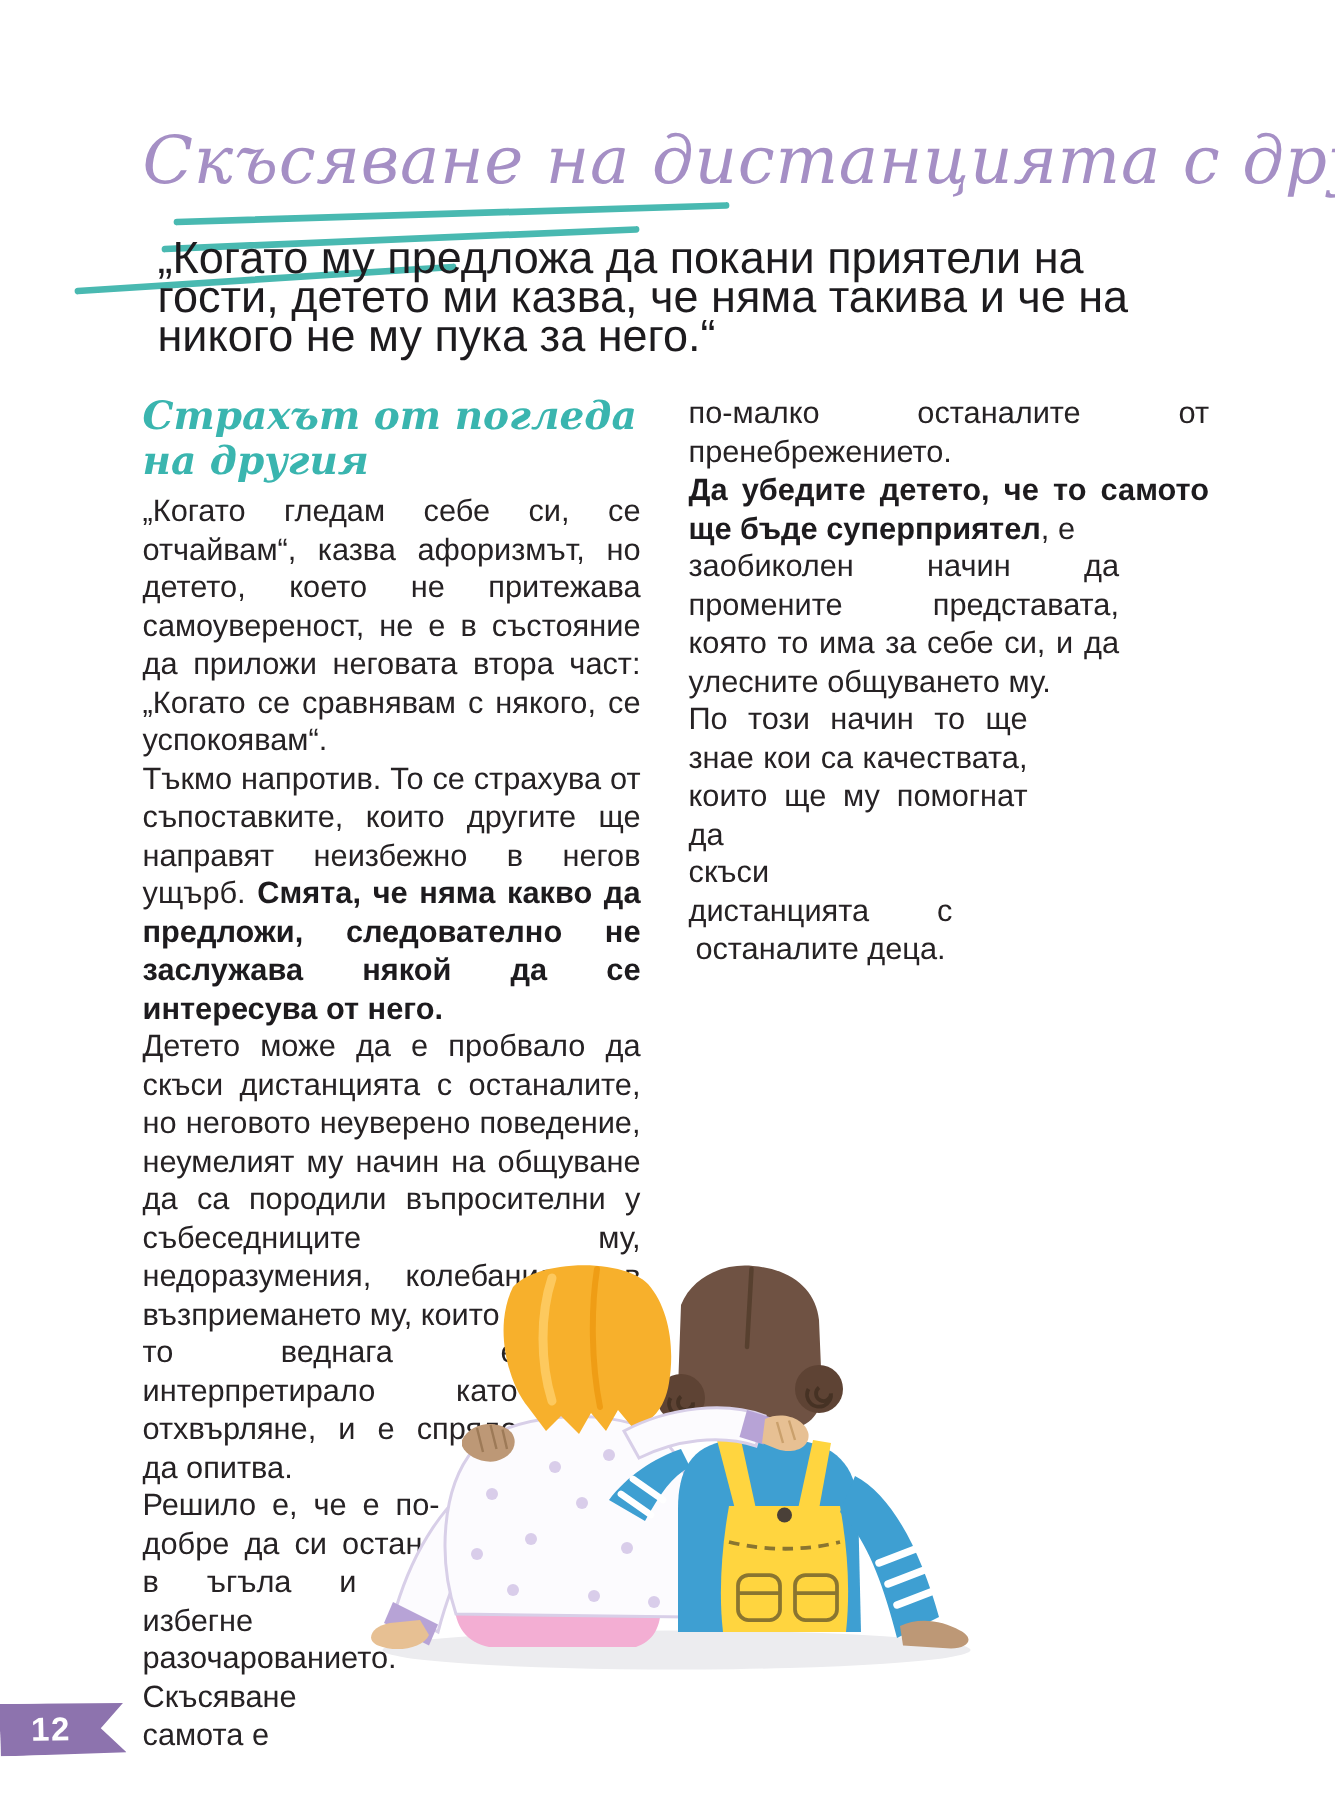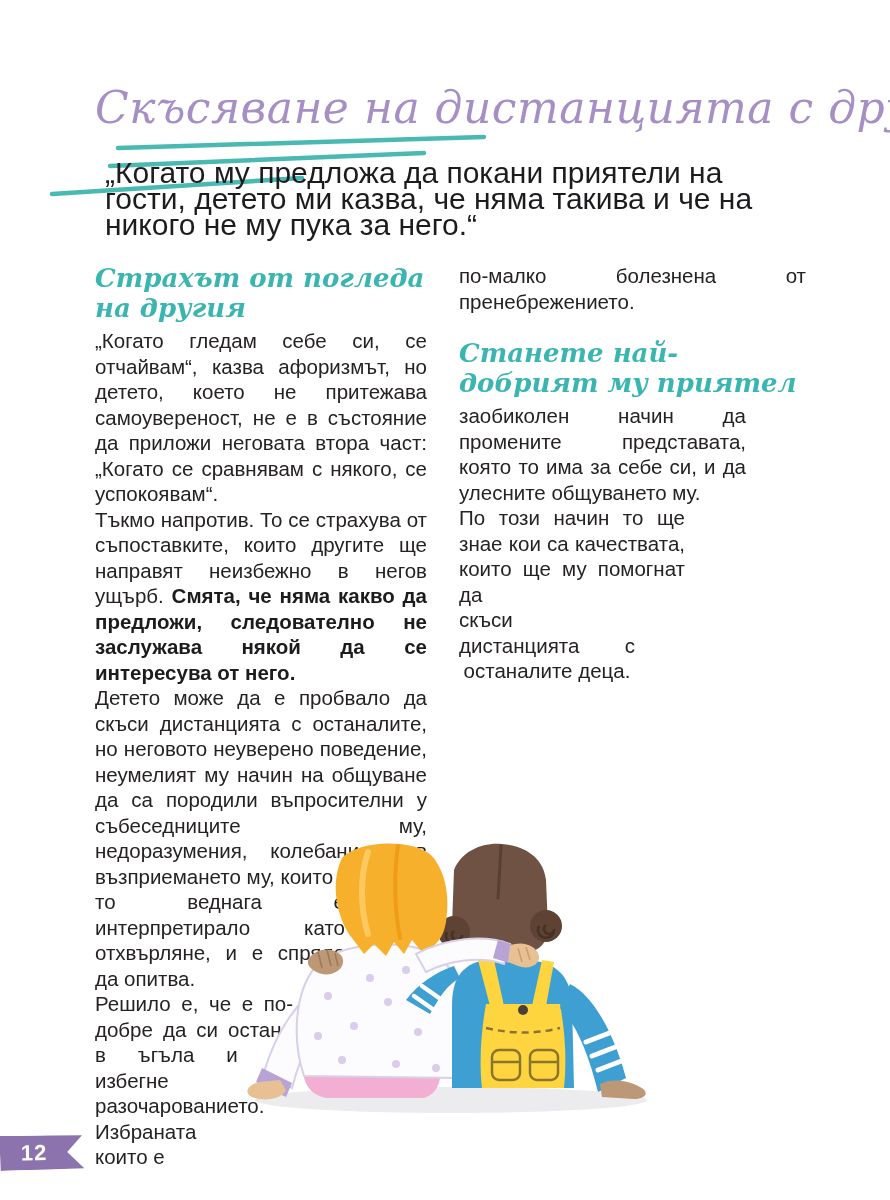--- a/index.html
+++ b/index.html
@@ -66,26 +66,26 @@
 
   <div class="columns">
 
     <div class="col col-left">
       <h2 class="script-heading">Страхът от погледа на другия</h2>
       <p>„Когато гледам себе си, се отчайвам“, казва афоризмът, но детето, което не притежава самоувереност, не е в състояние да приложи неговата втора част: „Когато се сравнявам с някого, се успокоявам“.</p>
       <p><span>Тъкмо напротив. То се страхува от съпоставките, които другите ще направят неизбежно в негов ущърб. </span><strong>Смята, че няма какво да предложи, следователно не заслужава някой да се интересува от него.</strong></p>
       <p>Детето може да е пробвало да скъси дистанцията с останалите, но неговото неуверено поведение, неумелият му начин на общуване да са породили въпросителни у събеседниците му, недоразумения, колебания във възприемането му, които</p>
       <p class="w-l1">то веднага е интерпретирало като отхвърляне, и е спряло да опитва.</p>
       <p class="w-l2">Решило е, че е по-добре да си остане в ъгъла и да избегне разочарованието.</p>
-      <p class="w-l3">Избраната които е</p>
+      <p class="w-l3">Скъсяване самота е</p>
     </div>
 
     <div class="col col-right">
-      <p>по-малко болезнена от пренебрежението.</p>
-      <h2 class="script-heading">Станете най-добрият му приятел</h2>
+      <p>по-малко останалите от пренебрежението.</p>
+      <p><strong>Да убедите детето, че то самото ще бъде суперприятел</strong><span>, е</span></p>
       <p class="w-r1">заобиколен начин да промените представата, която то има за себе си, и да улесните общуването му.</p>
       <p class="w-r2">По този начин то ще знае кои са качествата, които ще му помогнат да</p>
       <p class="w-r3">скъси дистанцията с останалите деца.</p>
     </div>
 
   </div>
 
   <svg class="illustration" viewBox="0 0 402 292" width="402" height="292">
 
     <ellipse cx="205" cy="264" rx="196" ry="13" fill="#ececef"></ellipse>

